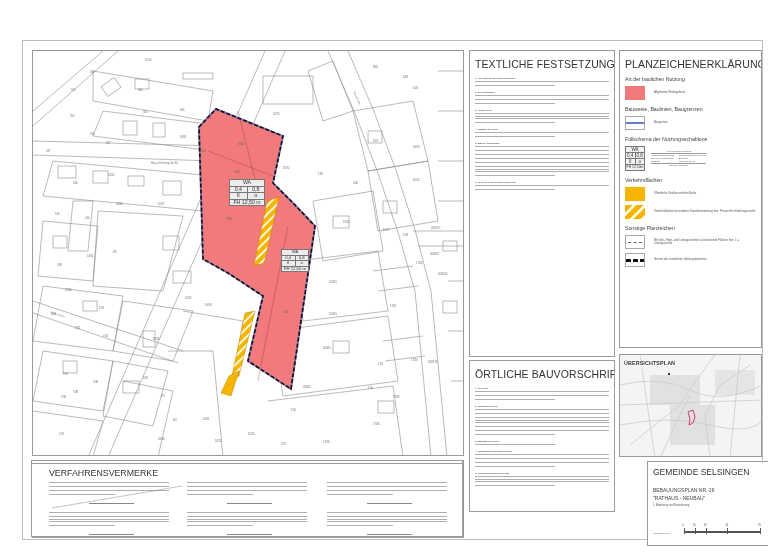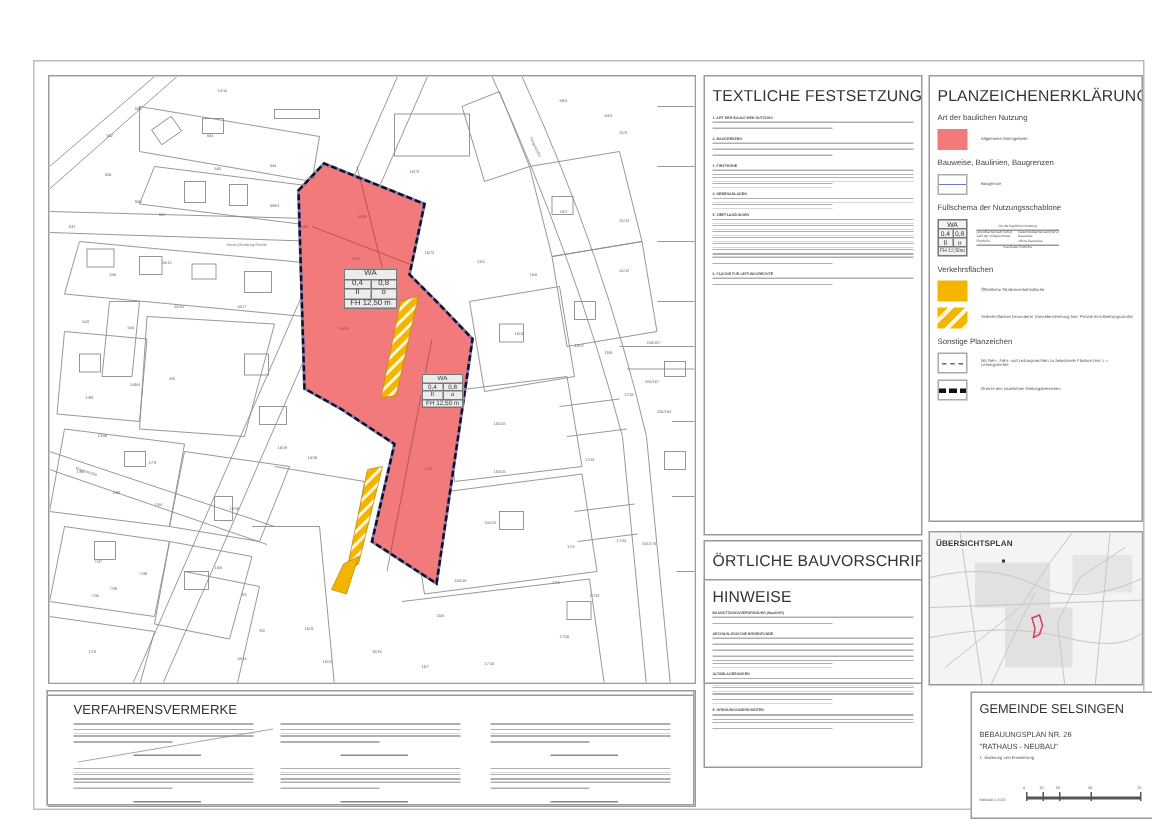--- a/index.html
+++ b/index.html
@@ -392,37 +392,20 @@
         <rect x="30" y="20" width="50" height="30" opacity=".45"></rect>
         <rect x="50" y="50" width="45" height="40" opacity=".45"></rect>
         <rect x="95" y="15" width="40" height="25" opacity=".35"></rect>
       </g>
       <path d="M68 57 L73 55 L75 62 L73 68 L69 70 L70 64 Z" fill="none" stroke="#d93c5a" stroke-width="1"></path>
       <rect x="48" y="18" width="2" height="2" fill="#333"></rect>
     </svg>
     <div class="ptitle" style="position:absolute; left:4px; top:5px; font-size:5.4px; font-weight:bold; color:#333; background:rgba(255,255,255,.6);">ÜBERSICHTSPLAN</div>
   </div>
 
-  <div class="panel" style="left:446px; top:345px; width:146px; height:70px; padding:5px;">
-    <div class="ptitle">HINWEISE</div>
-    <div id="hinweise-body" style="margin-top:3px;">
-        <div class="sec-head">BAUNUTZUNGSVERORDNUNG (BauNVO)</div>
-        <div class="lines"></div>
-        <div class="lines" style="width: 60%;"></div>
-        <div class="sec-head">ARCHÄOLOGISCHE BODENFUNDE</div>
-        <div class="lines"></div>
-        <div class="lines"></div>
-        <div class="lines"></div>
-        <div class="lines"></div>
-        <div class="lines" style="width: 60%;"></div>
-        <div class="sec-head">ALTABLAGERUNGEN</div>
-        <div class="lines"></div>
-        <div class="lines"></div>
-      </div>
-  </div>
 
 
   <div class="panel" style="left:596px; top:420px; width:143px; height:85px; padding:5px;margin-left:28px;">
     <div style="font-size:8.5px; color:#333; white-space:nowrap;">GEMEINDE SELSINGEN</div>
     <div style="font-size:5px; color:#444; margin-top:10px;">BEBAUUNGSPLAN NR. 26</div>
     <div style="font-size:5px; color:#444; margin-top:2px;">"RATHAUS - NEUBAU"</div>
     <div style="font-size:2.8px; color:#555; margin-top:2px;">1. Änderung und Erweiterung</div>
     <div style="position:absolute; left:5px; bottom:10px; font-size:2.4px; color:#666; width:20px;">Maßstab 1:1000</div>
     <div id="scale-bar" style="position:absolute; left:36px; bottom:9px; width:76px; height:8px;">
         <div style="position: absolute; top: -4px; left: -2px; font-size: 2.6px; color: rgb(85, 85, 85);">0</div>

